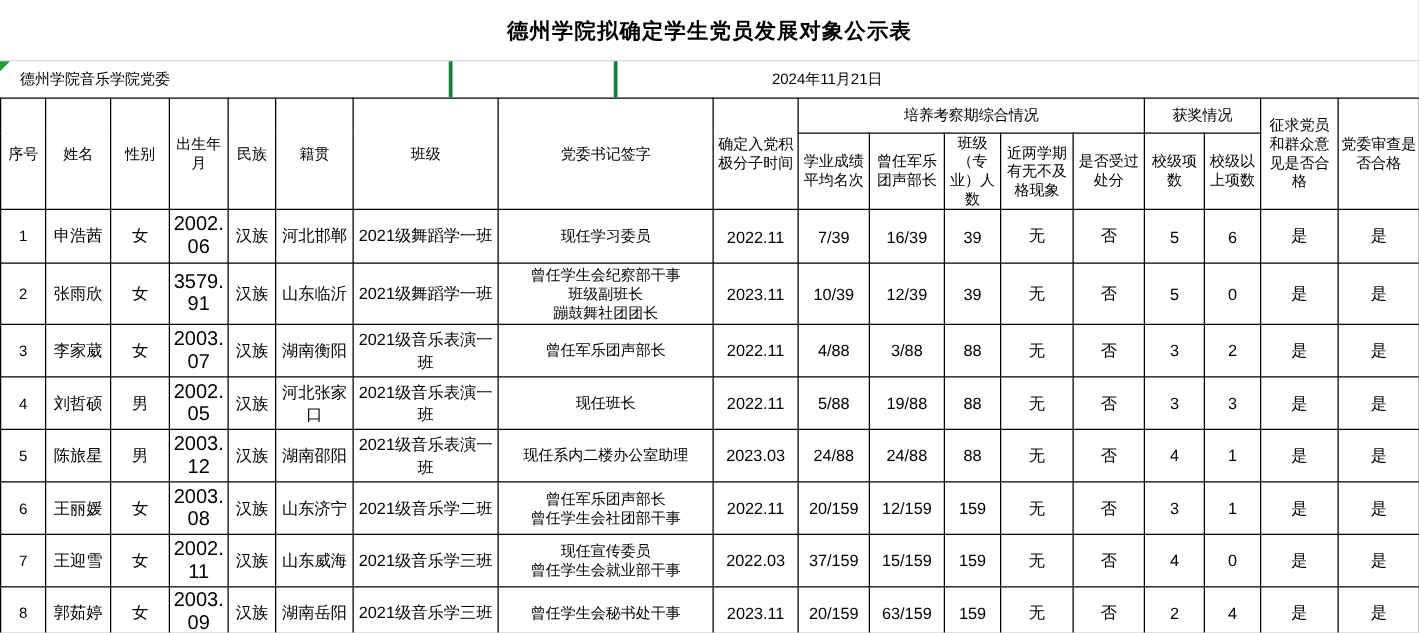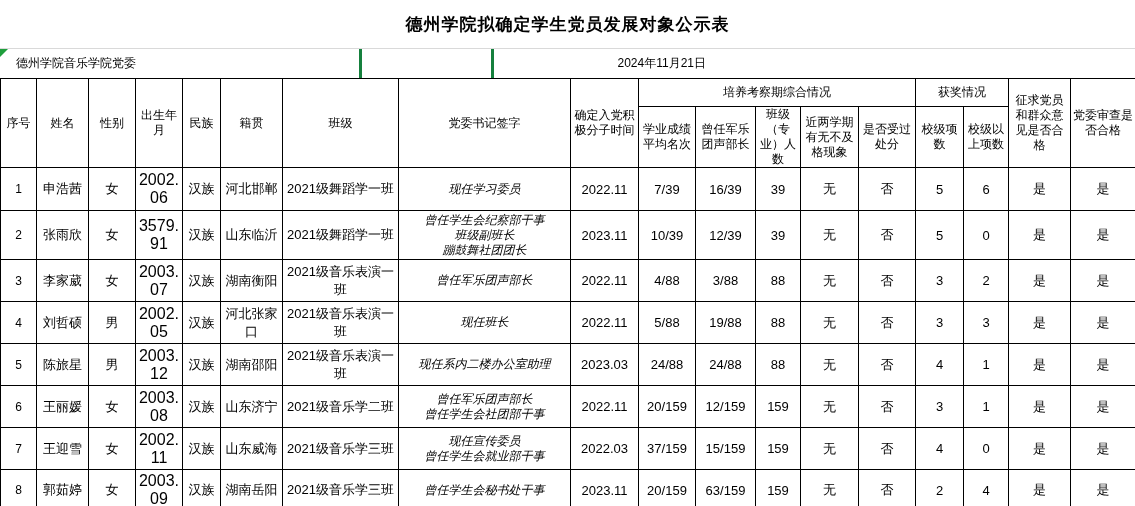--- a/index.html
+++ b/index.html
@@ -36,21 +36,21 @@
     border:1px solid #000; text-align:center; vertical-align:middle;
     padding:0 2px; overflow:hidden; word-break:break-all;
   }
   th{ font-weight:normal; font-size:12px; line-height:1.25; }
   tr.hrow1{ height:28px; }
   tr.hrow2{ height:49px; }
   tbody tr{ height:42px; }
   tbody tr:nth-child(1){ height:43px; }
   tbody tr:nth-child(2){ height:49px; }
   tbody tr:nth-child(8){ height:41px; }
-  td.c7{ white-space:pre-line; font-size:12px; line-height:1.25;font-style:italic; }
+  td.c7{ white-space:pre-line; font-size:12px; line-height:1.25; }
   td.c0{ font-size:12px; }
   td.c3{ font-size:16px; letter-spacing:0; }
 </style>
 </head>
 <body>
 
 <div class="screen">
 
   <div class="title">德州学院拟确定学生党员发展对象公示表</div>
 

